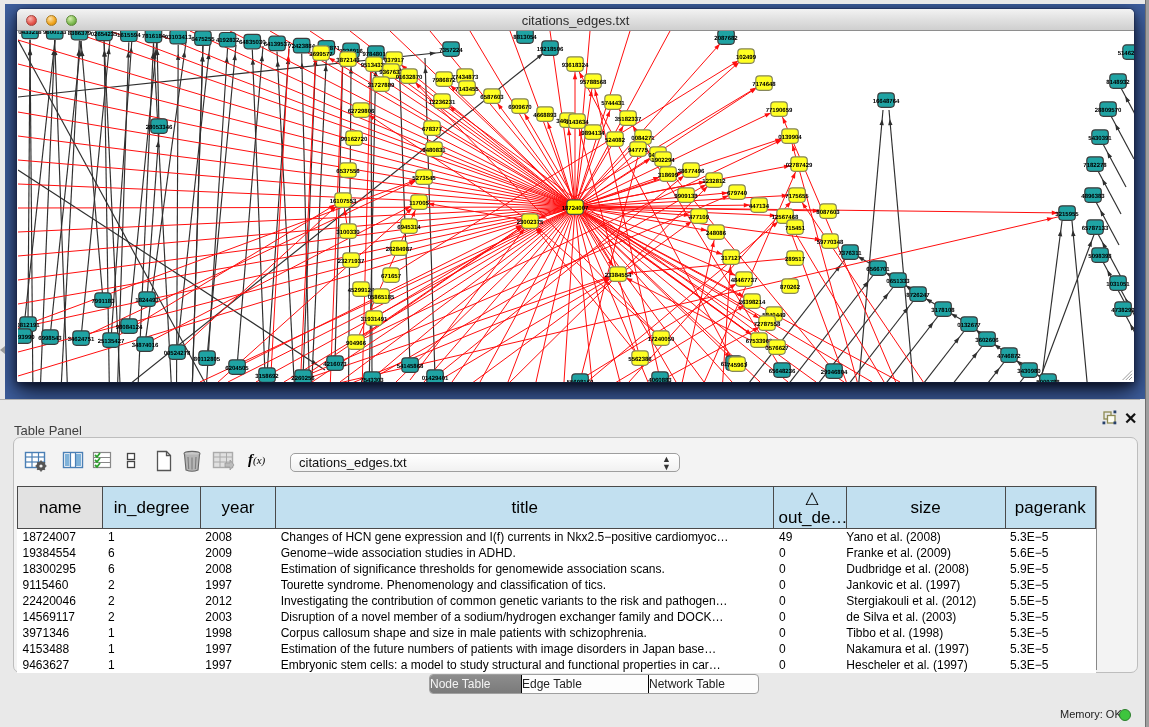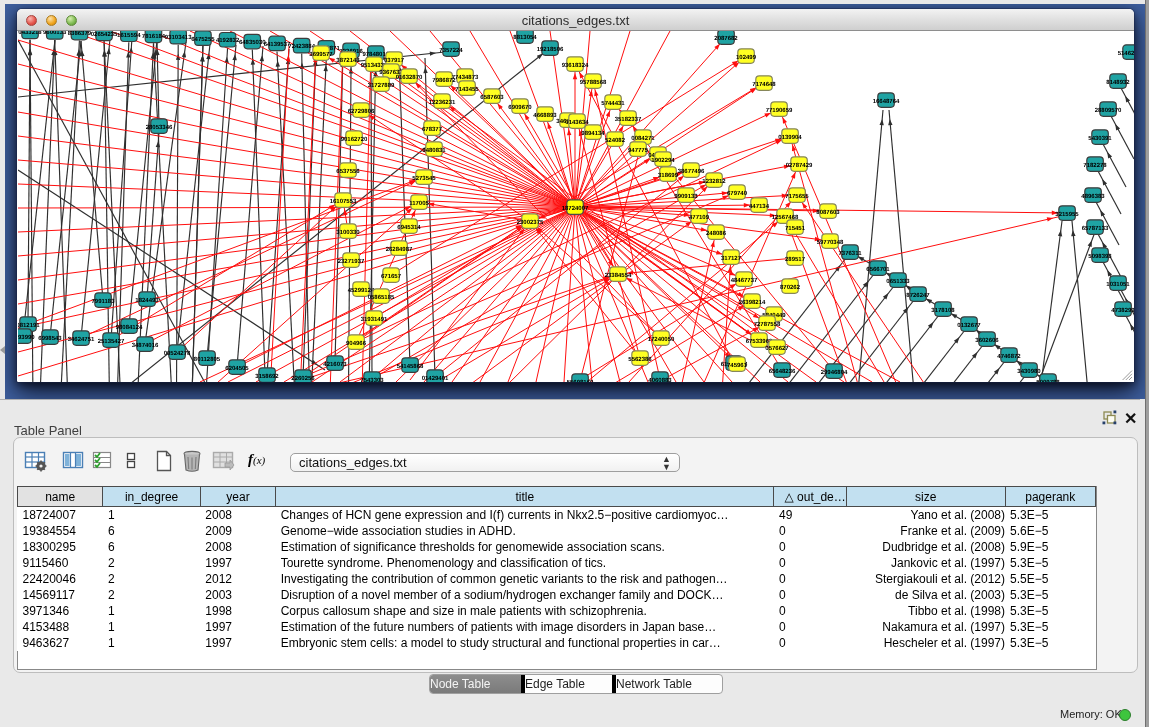--- a/index.html
+++ b/index.html
@@ -17,29 +17,29 @@
 #subpanel { position:absolute; left:13px; top:437px; width:1125px; height:236px; background:#f3f3f3; border:1px solid #bdbdbd; border-radius:7px; }
 #tp-title { position:absolute; left:14px; top:423px; font-size:13px; color:#404040; }
 #tp-x { position:absolute; left:1124px; top:409px; font-size:16px; font-weight:bold; color:#111; }
 #toolbar { position:absolute; left:24px; top:449px; height:26px; }
 .tbi { position:absolute; top:0;text-align:right; }
 #combo { position:absolute; left:290px; top:453px; width:390px; height:19px; background:linear-gradient(#fff,#f1f1f1);
   border:1px solid #9e9e9e; border-radius:5px; font-size:13px; color:#111; padding:1px 0 0 8px; }
 #combo .arr { position:absolute; right:8px; top:1px; font-size:9px; color:#333; line-height:8px; }
 #tbl { position:absolute; left:17px; top:486px; width:1079px; border-collapse:collapse; table-layout:fixed;
   font-size:12px; color:#000; background:#fff; }
-#tbl th { background:#c2e0f0; border:1px solid #4a4a4a; font-weight:normal; height:20px; font-size:12px; padding:0; }
+#tbl th { background:#c2e0f0; border:1px solid #4a4a4a; font-weight:normal; height:20px; font-size:17px; padding:0; }
 #tbl td { height:16px; padding:0 0 0 5px; white-space:nowrap; overflow:hidden; }
 #tbl-wrap { position:absolute; left:17px; top:486px; width:1080px; height:184px; background:#fff; border:1px solid #888; }
-#tbl td.c5 { text-align:right; padding:0; }
+#tbl td.c5 { text-align:left; padding:0; }
 #tabs { position:absolute; left:429px; top:674px; height:20px; display:flex; border:1px solid #9f9f9f; border-radius:4px; overflow:hidden; background:#fdfdfd; }
 .tab { font-size:12px; color:#222; padding:2px 0 0 0; height:20px; }
-.tab.t1 { width:91px; } .tab.t2 { width:91px; } .tab.t3 { width:110px; }
+.tab.t1 { width:91px; } .tab.t2 { width:91px; } .tab.t3 { width:110px;margin-left:36px; }
 .tab.sel { background:linear-gradient(#8d8d8d,#787878); color:#f4f4f4; }
-.tab + .tab { border-left:4px solid #000000; }
+.tab + .tab { border-left:1px solid #000000; }
 #mem { position:absolute; left:1060px; top:708px; font-size:11px; color:#222; }
 #memdot { position:absolute; left:1119px; top:709px; width:12px; height:12px; border-radius:50%; background:#3ec53e; border:1px solid #2c7d2c; }
 </style></head><body>
 <div id="top">
     <div id="blue">
 <div id="win">
   <div id="titlebar">
     <div class="tl" style="left:9px; background:radial-gradient(circle at 35% 30%, #f9b8b2, #e4544b 60%, #b93d36); border:1px solid #a8443d;"></div>
     <div class="tl" style="left:29px; background:radial-gradient(circle at 35% 30%, #fbe2ac, #f0a41c 60%, #c37e12); border:1px solid #ad7c1e;"></div>
     <div class="tl" style="left:49px; background:radial-gradient(circle at 35% 30%, #d6efaf, #7cb94f 60%, #578a32); border:1px solid #5e8a3a;"></div>
@@ -822,21 +822,21 @@
       <col style="width:72px">
       <col style="width:158px">
       <col style="width:90px">
     </colgroup>
 <tbody>
       <tr>
         <th style="background:#e2e2e2">name</th>
         <th>in_degree</th>
         <th>year</th>
         <th>title</th>
-        <th style="text-align:right; padding-left:4px">△ out_de…</th>
+        <th style="text-align:center; padding-left:4px">△ out_de…</th>
         <th>size</th>
         <th>pagerank</th>
       </tr>
 <tr>
         <td class="c0">18724007</td>
         <td class="c1">1</td>
         <td class="c2">2008</td>
         <td class="c3">Changes of HCN gene expression and I(f) currents in Nkx2.5−positive cardiomyoc…</td>
         <td class="c4">49</td>
         <td class="c5">Yano et al. (2008)</td>

